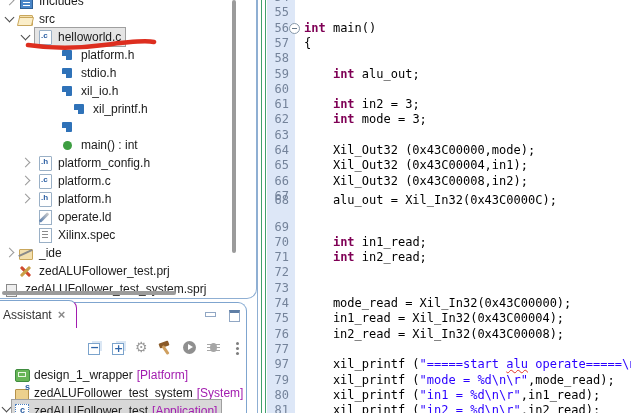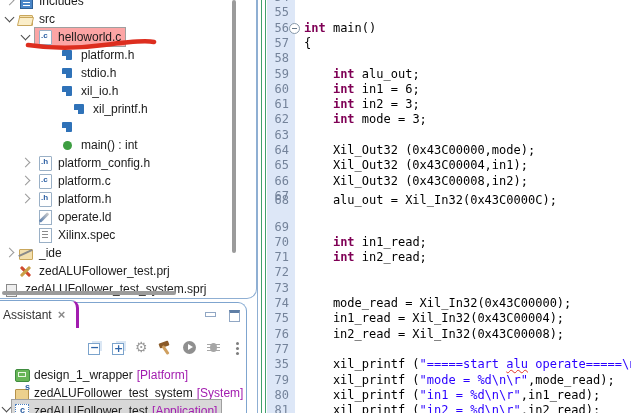--- a/index.html
+++ b/index.html
@@ -7,31 +7,31 @@
        font-family:"Liberation Sans",sans-serif;font-size:12px;color:#1a1a1a;}
 
   
   .tree-panel{position:absolute;left:0;top:0;width:256px;height:298px;background:#fff;
               border-right:1px solid #8fafd3;border-bottom:1px solid #8fafd3;
               border-bottom-right-radius:10px;overflow:hidden;}
   .assist-panel{position:absolute;left:0;top:302px;width:246px;height:111px;background:#fff;
               border-top:1px solid #7fa5cf;border-right:1px solid #7fa5cf;
               border-top-right-radius:9px;}
   .assist-tab{position:absolute;left:0;top:300px;width:73px;height:27px;background:#fff;
-              border-top:1px solid #7fa5cf;border-right:3px solid #a21caf;
+              border-top:1px solid #7fa5cf;border-right:1px solid #a21caf;
               border-top-right-radius:8px;z-index:3;display:flex;align-items:center;padding-left:3px;}
   .assist-tab .lbl{font-size:12px;color:#333;}
   .tab-close{margin-left:6px;color:#8a8a8a;font-weight:bold;font-size:13px;line-height:10px;}
   .editor{position:absolute;left:257px;top:0;width:374px;height:413px;background:#fff;
           border-left:1px solid #8fafd3;overflow:hidden;}
 
   
   .trow{position:absolute;left:0;height:18px;width:100%;}
   .trow .inner{position:absolute;top:0;display:flex;align-items:center;gap:5px;height:18px;padding:0 4px 0 2px;}
-  .trow.selected .inner{background:#fca5a5;outline:1px solid #9f9f9f;}
+  .trow.selected .inner{background:#e5e5e5;outline:1px solid #9f9f9f;}
   .chev{position:absolute;width:6px;height:6px;border-right:1.6px solid #4a4a4a;border-bottom:1.6px solid #4a4a4a;}
   .chev.expanded{transform:rotate(45deg);top:4px;}
   .chev.collapsed{transform:rotate(-45deg);border-color:#9a9a9a;top:5px;}
   .tlabel{white-space:nowrap;}
 
   
   .vscroll{position:absolute;left:232px;top:0;width:4px;height:253px;background:#9b9b9b;border-radius:2px;}
   .hscroll{position:absolute;left:2px;top:291px;width:174px;height:4px;background:#9b9b9b;border-radius:2px;z-index:2;}
 
   
@@ -270,38 +270,38 @@
     <div class="gutter-bg"></div>
     <div class="ruler-green" style="left:3px;"></div>
     <div class="ruler-green" style="left:7px;"></div>
     <div id="code-lines">
         <div class="cline" style="top: -10px;"><span class="lnum">54</span><span class="codetxt"></span></div>
         <div class="cline" style="top: 5.3px;"><span class="lnum">55</span><span class="codetxt"></span></div>
         <div class="cline" style="top: 20.6px;"><span class="lnum">56</span><span class="foldmark"></span><span class="codetxt"><span class="kw">int</span><span> main()</span></span></div>
         <div class="cline" style="top: 35.9px;"><span class="lnum">57</span><span class="codetxt"><span>{</span></span></div>
         <div class="cline" style="top: 51.2px;"><span class="lnum">58</span><span class="codetxt"></span></div>
         <div class="cline" style="top: 66.5px;"><span class="lnum">59</span><span class="codetxt"><span>    </span><span class="kw">int</span><span> alu_out;</span></span></div>
-        <div class="cline" style="top: 81.8px;"><span class="lnum">60</span><span class="codetxt"><span>    </span><span class="kw">int</span><span> in1 = 6;</span></span></div>
+        <div class="cline" style="top: 81.8px;"><span class="lnum">60</span></div>
         <div class="cline" style="top: 97.1px;"><span class="lnum">61</span><span class="codetxt"><span>    </span><span class="kw">int</span><span> in2 = 3;</span></span></div>
         <div class="cline" style="top: 112.4px;"><span class="lnum">62</span><span class="codetxt"><span>    </span><span class="kw">int</span><span> mode = 3;</span></span></div>
         <div class="cline" style="top: 127.7px;"><span class="lnum">63</span><span class="codetxt"></span></div>
         <div class="cline" style="top: 143px;"><span class="lnum">64</span><span class="codetxt"><span>    Xil_Out32 (0x43C00000,mode);</span></span></div>
         <div class="cline" style="top: 158.3px;"><span class="lnum">65</span><span class="codetxt"><span>    Xil_Out32 (0x43C00004,in1);</span></span></div>
         <div class="cline" style="top: 173.6px;"><span class="lnum">66</span><span class="codetxt"><span>    Xil_Out32 (0x43C00008,in2);</span></span></div>
         <div class="cline" style="top: 188.9px;"><span class="lnum">67</span><span class="codetxt"></span></div>
         <div class="cline" style="top: 193px;"><span class="lnum">68</span><span class="codetxt"><span>    alu_out = Xil_In32(0x43C0000C);</span></span></div>
         <div class="cline" style="top: 219.5px;"><span class="lnum">69</span><span class="codetxt"></span></div>
         <div class="cline" style="top: 234.8px;"><span class="lnum">70</span><span class="codetxt"><span>    </span><span class="kw">int</span><span> in1_read;</span></span></div>
         <div class="cline" style="top: 250.1px;"><span class="lnum">71</span><span class="codetxt"><span>    </span><span class="kw">int</span><span> in2_read;</span></span></div>
         <div class="cline" style="top: 265.4px;"><span class="lnum">72</span></div>
         <div class="cline" style="top: 280.7px;"><span class="lnum">73</span><span class="codetxt"></span></div>
         <div class="cline" style="top: 296px;"><span class="lnum">74</span><span class="codetxt"><span>    mode_read = Xil_In32(0x43C00000);</span></span></div>
         <div class="cline" style="top: 311.3px;"><span class="lnum">75</span><span class="codetxt"><span>    in1_read = Xil_In32(0x43C00004);</span></span></div>
         <div class="cline" style="top: 326.6px;"><span class="lnum">76</span><span class="codetxt"><span>    in2_read = Xil_In32(0x43C00008);</span></span></div>
         <div class="cline" style="top: 341.9px;"><span class="lnum">77</span><span class="codetxt"></span></div>
-        <div class="cline" style="top: 357.2px;"><span class="lnum">35</span><span class="codetxt"><span>    xil_printf (</span><span class="str">"=====start </span><span class="str misspell">alu</span><span class="str"> operate=====\n\</span></span></div>
+        <div class="cline" style="top: 357.2px;"><span class="lnum">97</span><span class="codetxt"><span>    xil_printf (</span><span class="str">"=====start </span><span class="str misspell">alu</span><span class="str"> operate=====\n\</span></span></div>
         <div class="cline" style="top: 372.5px;"><span class="lnum">79</span><span class="codetxt"><span>    xil_printf (</span><span class="str">"mode = %d\n\r"</span><span>,mode_read);</span></span></div>
         <div class="cline" style="top: 387.8px;"><span class="lnum">80</span><span class="codetxt"><span>    xil_printf (</span><span class="str">"in1 = %d\n\r"</span><span>,in1_read);</span></span></div>
         <div class="cline" style="top: 403.1px;"><span class="lnum">81</span><span class="codetxt"><span>    xil_printf (</span><span class="str">"in2 = %d\n\r"</span><span>,in2_read);</span></span></div>
       </div>
   </div>
 
 </div>
 
 </body></html>

